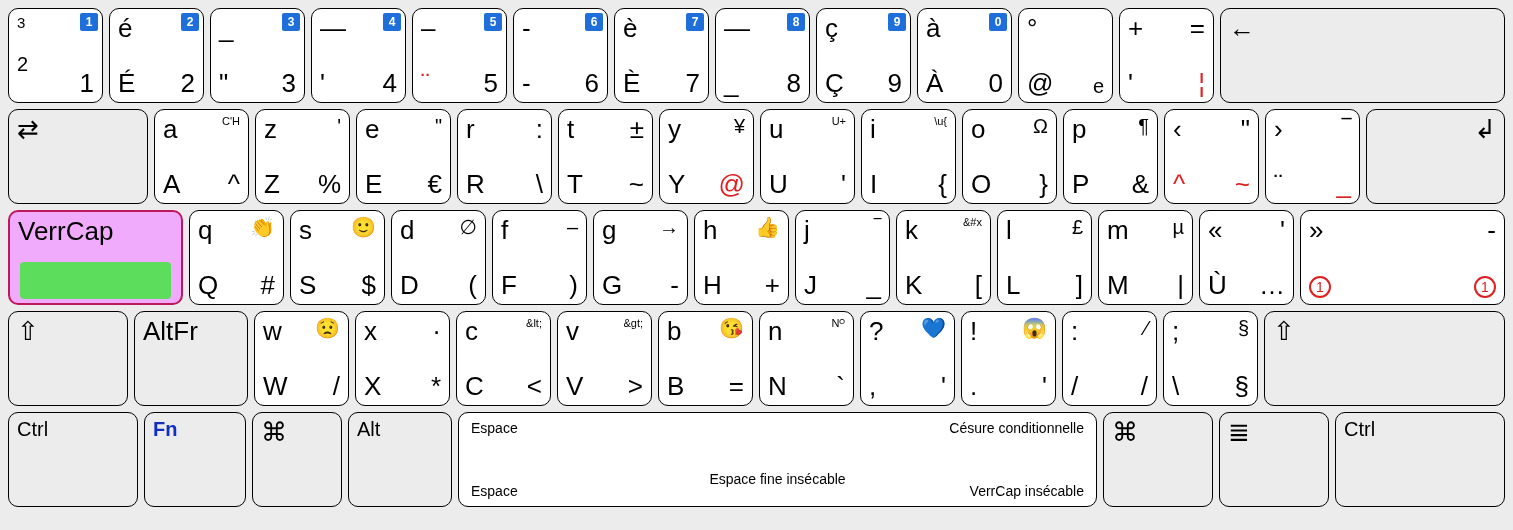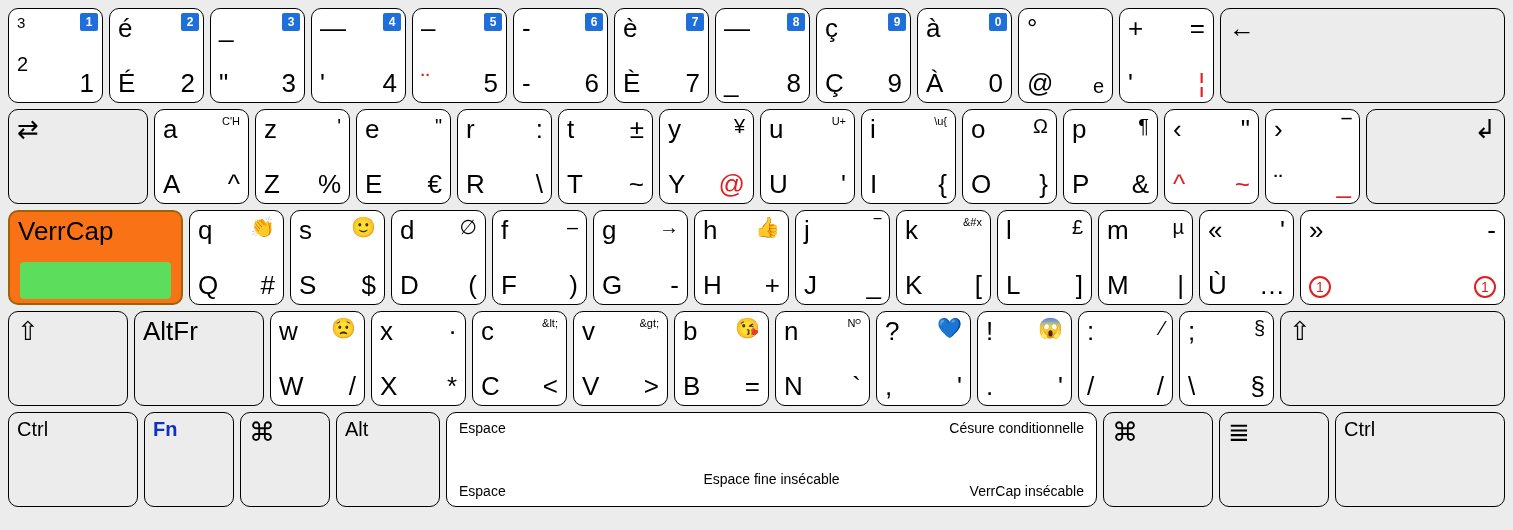--- a/index.html
+++ b/index.html
@@ -17,22 +17,22 @@
     border-radius: 10px;
     height: 95px;
     position: relative;
     font-size: 22px;
     line-height: 1;
   }
   .key.mod {
     background: #ececec;
   }
   .key.green {
-    background: #f97316;
-    border: 2px solid #a16207;
+    background: #f0abfc;
+    border: 2px solid #be185d;
   }
   .key .inner-green {
     position: absolute;
     left: 10px; top: 50px; right: 10px; bottom: 4px;
     background: #5cdd5c;
     border-radius: 4px;
   }
   .tl { position: absolute; top: 6px; left: 8px; }
   .tr { position: absolute; top: 6px; right: 8px; }
   .bl { position: absolute; bottom: 6px; left: 8px; }
@@ -303,21 +303,21 @@
       <div class="tr big">-</div>
       <div class="bl"><span class="circ">1</span></div>
       <div class="br"><span class="circ">1</span></div>
     </div>
   </div>
 
   <div class="row">
     <div class="key mod" style="width:120px">
       <div class="tl big">⇧</div>
     </div>
-    <div class="key mod" style="width:130px">
+    <div class="key mod" style="width:114px">
       <div class="tl big">AltFr</div>
     </div>
     <div class="key" style="width:95px">
       <div class="tl big">w</div>
       <div class="tr emoji">😟</div>
       <div class="bl big">W</div>
       <div class="br big">/</div>
     </div>
     <div class="key" style="width:95px">
       <div class="tl big">x</div>
@@ -375,21 +375,21 @@
     </div>
     <div class="key mod" style="flex:1">
       <div class="tl big">⇧</div>
     </div>
   </div>
 
   <div class="row">
     <div class="key mod" style="width:130px">
       <div class="tl med">Ctrl</div>
     </div>
-    <div class="key mod" style="width:90px">
+    <div class="key mod" style="width:102px">
       <div class="tl med blue">Fn</div>
     </div>
     <div class="key mod" style="width:90px">
       <div class="tl big">⌘</div>
     </div>
     <div class="key mod" style="width:104px">
       <div class="tl med">Alt</div>
     </div>
     <div class="key space-key" style="flex:1">
       <div class="stl">Espace</div>

